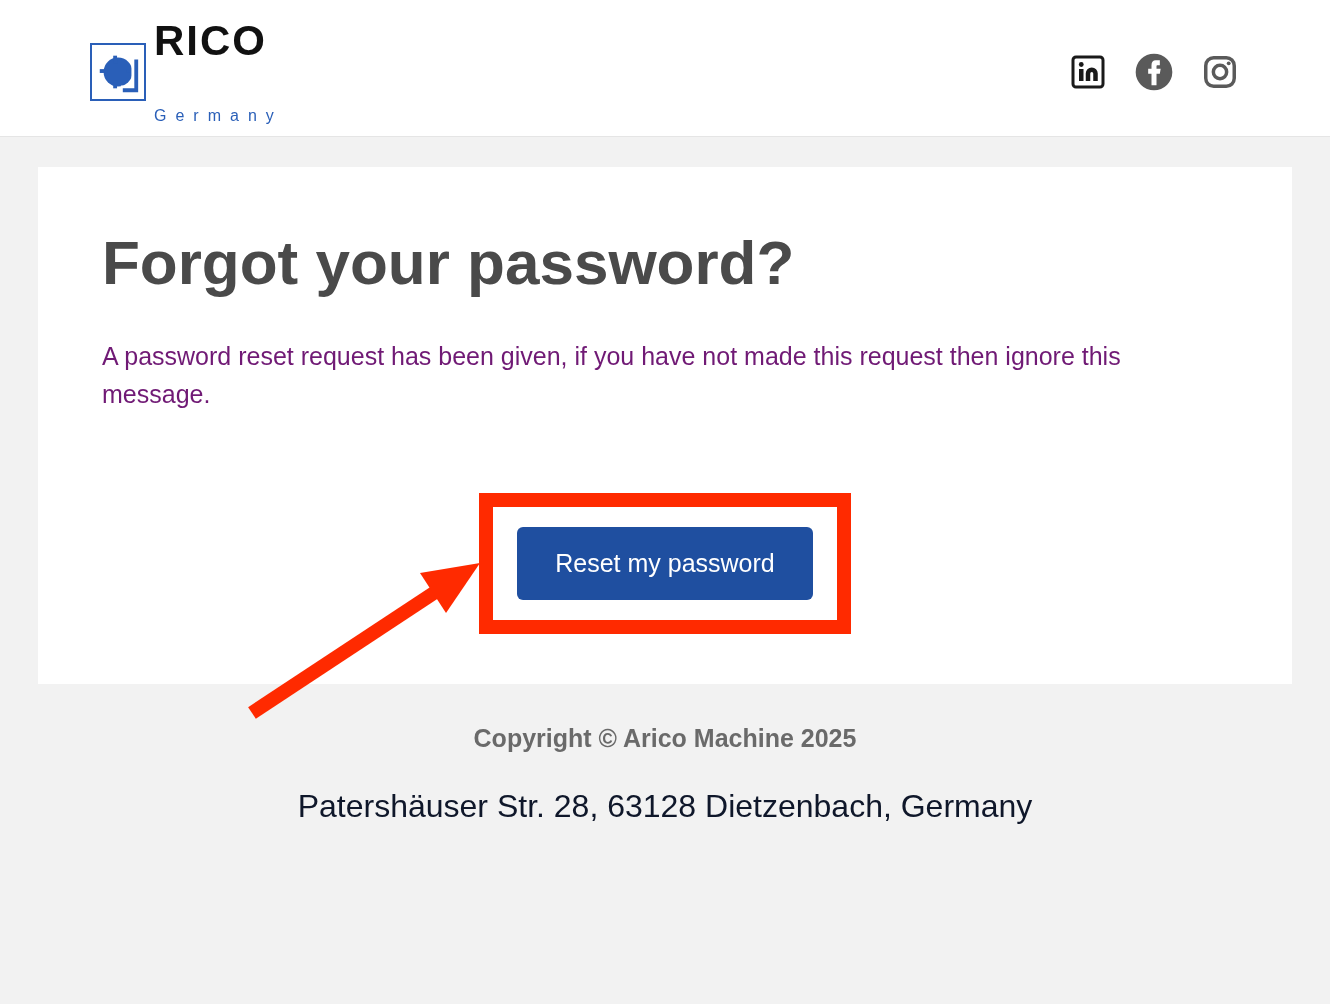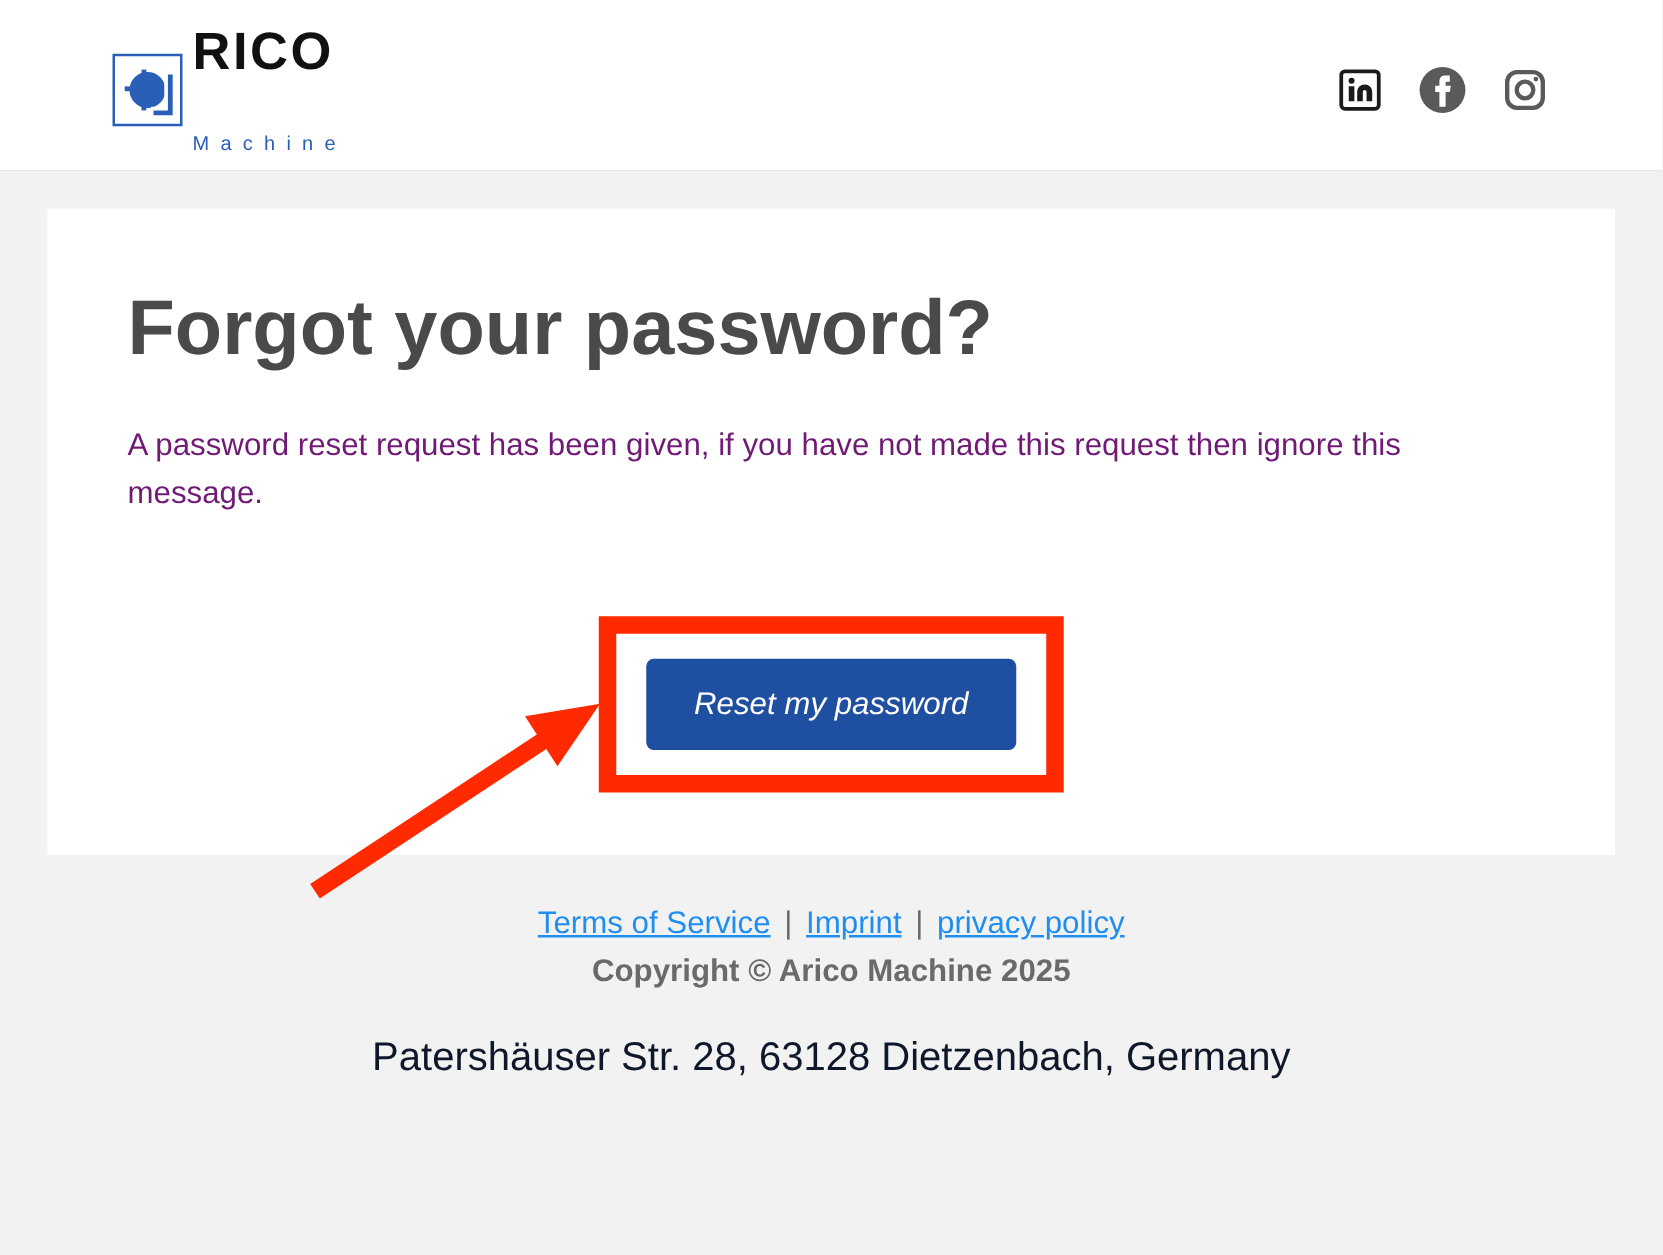--- a/index.html
+++ b/index.html
@@ -93,21 +93,20 @@
       display: inline-block;
     }
     .reset-btn {
       background: #1f4fa0;
       color: #fff;
       border: none;
       padding: 22px 38px;
       font-size: 25px;
       border-radius: 6px;
       cursor: pointer;
-      font-style: italic;
     }
     .arrow-annotation {
       position: absolute;
       left: 130px;
       top: 40px;
       width: 300px;
       height: 200px;
       pointer-events: none;
     }
     .footer {
@@ -151,21 +150,21 @@
         <rect x="20" y="8" width="4" height="8" fill="#2a5fb8"></rect>
         <rect x="20" y="34" width="4" height="8" fill="#2a5fb8"></rect>
         <rect x="6" y="22" width="8" height="4" fill="#2a5fb8"></rect>
         <rect x="34" y="22" width="8" height="4" fill="#2a5fb8"></rect>
         <path d="M28 44 L44 44 L44 8" stroke="#fff" stroke-width="10" fill="none"></path>
         <path d="M30 44 L44 44 L44 12" stroke="#2a5fb8" stroke-width="4" fill="none"></path>
       </svg>
     </div>
     <div class="logo-text-wrap">
       <span class="logo-text-main">RICO</span>
-      <span class="logo-text-sub">Machine</span>
+      <span class="logo-text-sub">Germany</span>
     </div>
   </div>
   <div class="social">
     <div class="social-icon">
       <svg viewBox="0 0 24 24" width="36" height="36" fill="none" stroke="#1a1a1a" stroke-width="2">
         <rect x="2" y="2" width="20" height="20" rx="2"></rect>
         <rect x="6" y="10" width="3" height="8" fill="#1a1a1a" stroke="none"></rect>
         <circle cx="7.5" cy="7" r="1.6" fill="#1a1a1a" stroke="none"></circle>
         <path d="M12 18v-5c0-1.5 1-2.5 2.5-2.5S17 11.5 17 13v5" stroke="#1a1a1a" stroke-width="3" fill="none"></path>
       </svg>
@@ -195,22 +194,15 @@
       <line x1="20" y1="180" x2="220" y2="48" stroke="#ff2a00" stroke-width="14"></line>
       <polygon points="248,30 188,40 214,80" fill="#ff2a00"></polygon>
     </svg>
     <div class="cta-highlight">
       <button class="reset-btn">Reset my password</button>
     </div>
   </div>
 </div>
 
 <div class="footer">
-  <div class="footer-links">
-    <a href="#">Terms of Service</a>
-    <span class="sep"> | </span>
-    <a href="#">Imprint</a>
-    <span class="sep"> | </span>
-    <a href="#">privacy policy</a>
-  </div>
   <div class="copyright">Copyright © Arico Machine 2025</div>
   <div class="address">Patershäuser Str. 28, 63128 Dietzenbach, Germany</div>
 </div>
 
 </body></html>

